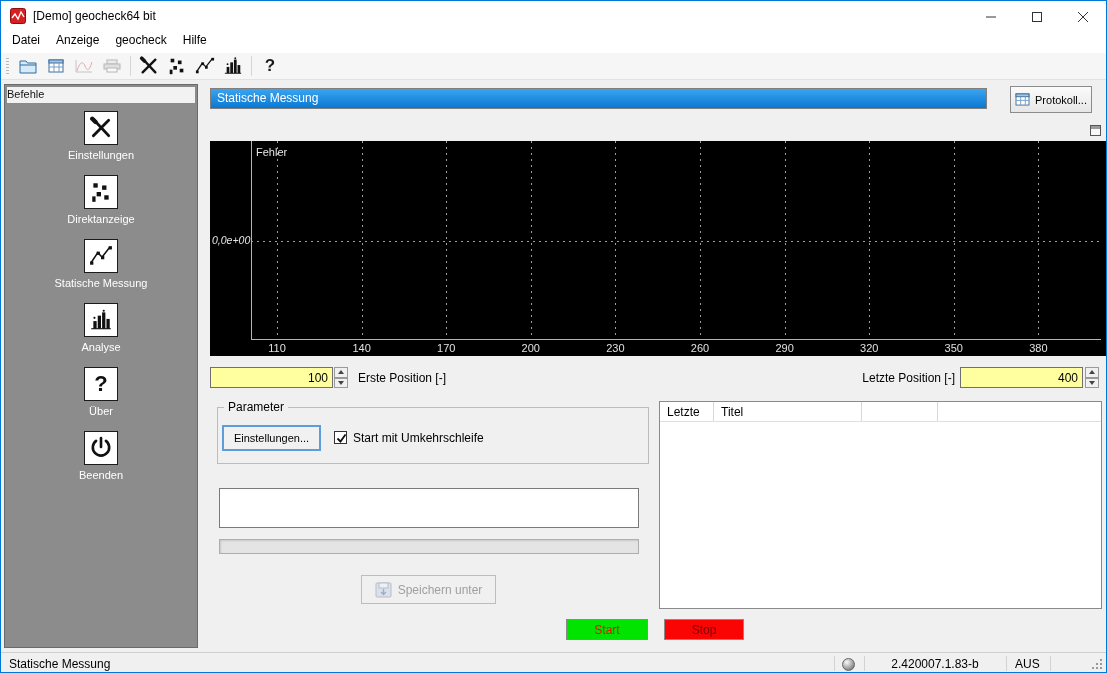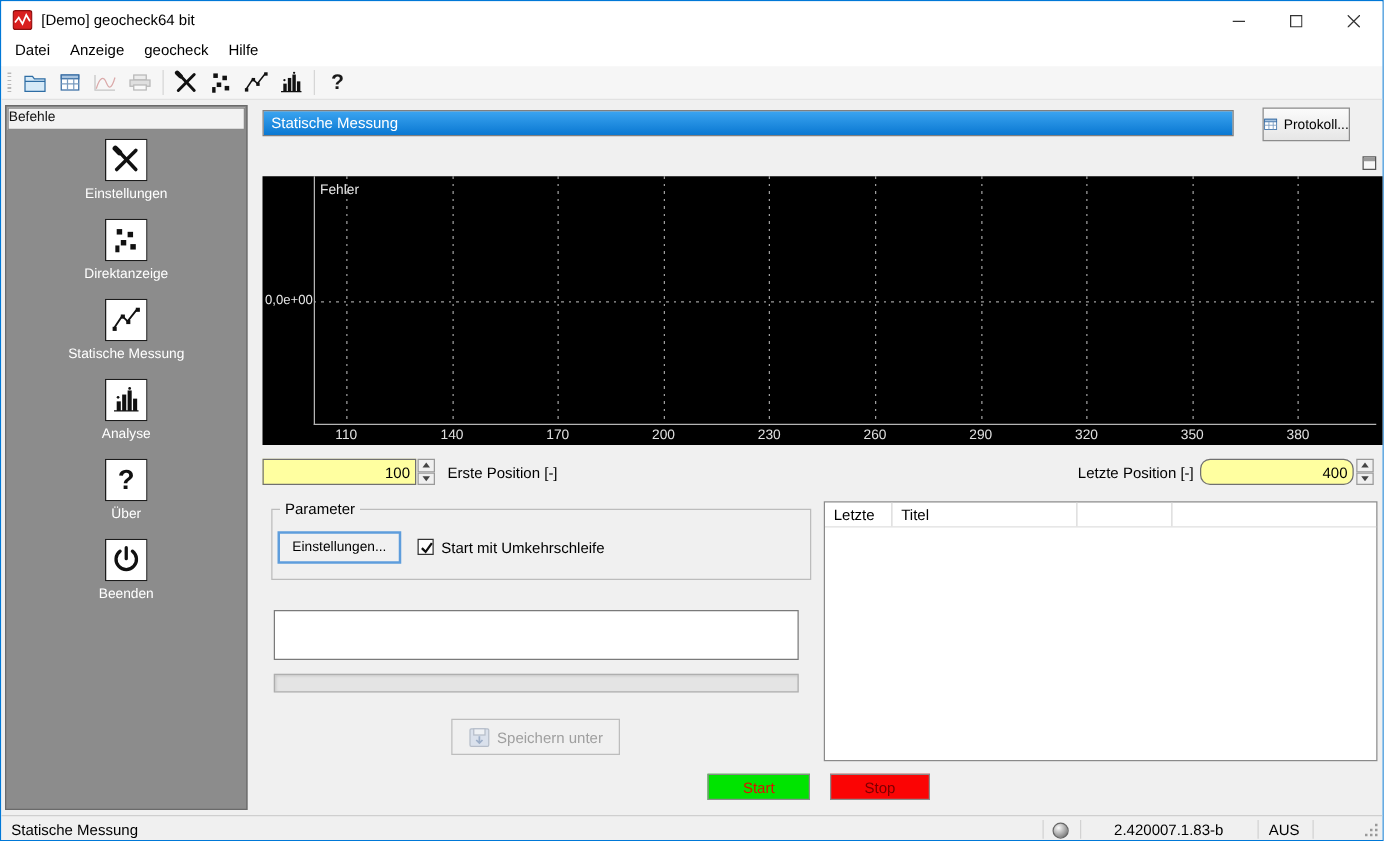--- a/index.html
+++ b/index.html
@@ -44,45 +44,45 @@
   .side-item { display:flex; flex-direction:column; align-items:center; margin-bottom:14px; cursor:default; }
   .side-icon { width:34px; height:34px; background:#fff; border:1px solid #1c1c1c;
                display:flex; align-items:center; justify-content:center; }
   .side-label { margin-top:4px; color:#fff; font-size:11px; white-space:nowrap; }
   .qmark-big { font-size:22px; font-weight:bold; color:#111; }
 
   
   .main-titlebar { position:absolute; left:209px; top:87px; width:777px; height:21px;
                    background:linear-gradient(to bottom,#3ba4f0,#0a78d2); border:1px solid #7f7f7f;
                    color:#fff; font-size:12px; line-height:19px; padding-left:6px; }
-  .protokoll-btn { position:absolute; left:1009px; top:85px; width:70px; height:27px;
+  .protokoll-btn { position:absolute; left:1009px; top:85px; width:82px; height:27px;
                    background:linear-gradient(to bottom,#fbfbfb,#e6e6e6); border:1px solid #8c8c8c;
                    display:flex; align-items:center; justify-content:center; gap:5px; font-size:11px; }
   .restore-panel { position:absolute; left:1089px; top:124px; width:11px; height:11px;
                    border:1px solid #555; background:#f8f8f8; }
   .restore-panel::before { content:""; position:absolute; left:0; top:0; width:100%; height:3px; background:#9a9a9a; }
 
   
   .chart-plot { position:absolute; left:209px; top:140px; width:1068px; height:215px; background:#000; }
   .chart-ylabel { position:absolute; left:46px; top:5px; color:#e6e6e6; font-size:11px; z-index:3; }
-  .chart-ytick { position:absolute; left:2px; top:93px; color:#e6e6e6; font-size:10.5px; z-index:3; }
+  .chart-ytick { position:absolute; left:2px; top:93px; color:#e6e6e6; font-size:10.5px; z-index:3;font-style:italic; }
   .chart-xlabel { position:absolute; right:6px; top:179px; color:#e6e6e6; font-size:11px; z-index:3; }
   .yaxis { position:absolute; left:41px; top:0; width:1px; height:199px; background:#b4b4b4; z-index:2; }
   .xaxis { position:absolute; left:41px; top:198px; width:850px; height:1px; background:#b4b4b4; z-index:2; }
   .hgrid { position:absolute; left:41px; top:100px; width:850px; height:1px; z-index:1;
            background:repeating-linear-gradient(to right,#9d9d9d 0 2px,transparent 2px 6px); }
   .vgrid { position:absolute; top:0; width:1px; height:198px; z-index:1;
            background:repeating-linear-gradient(to bottom,#9d9d9d 0 2px,transparent 2px 6px); }
   .xtick { position:absolute; top:201px; transform:translateX(-50%); color:#e0e0e0; font-size:11px; z-index:3; }
 
   
   .pos-input { position:absolute; top:366px; width:123px; height:21px; background:#ffffa0;
                border:1px solid #707070; text-align:right; padding-right:4px; font-size:12px;
                font-family:"Liberation Sans", sans-serif; }
-  .pos-first { left:209px; } .pos-last { left:959px;border-radius:8px; }
+  .pos-first { left:209px; } .pos-last { left:959px; }
   .spinner { position:absolute; top:366px; width:14px; height:21px; display:flex; flex-direction:column; }
   .spin-first { left:333px; } .spin-last { left:1084px; }
   .spin-btn { flex:1; background:#f0f0f0; border:1px solid #9a9a9a; display:flex;
               align-items:center; justify-content:center; }
   .tri-up { width:0; height:0; border-left:3px solid transparent; border-right:3px solid transparent;
             border-bottom:4px solid #444; }
   .tri-down { width:0; height:0; border-left:3px solid transparent; border-right:3px solid transparent;
               border-top:4px solid #444; }
   .pos-label { position:absolute; top:370px; font-size:12px; }
   .lbl-erste { left:357px; }

